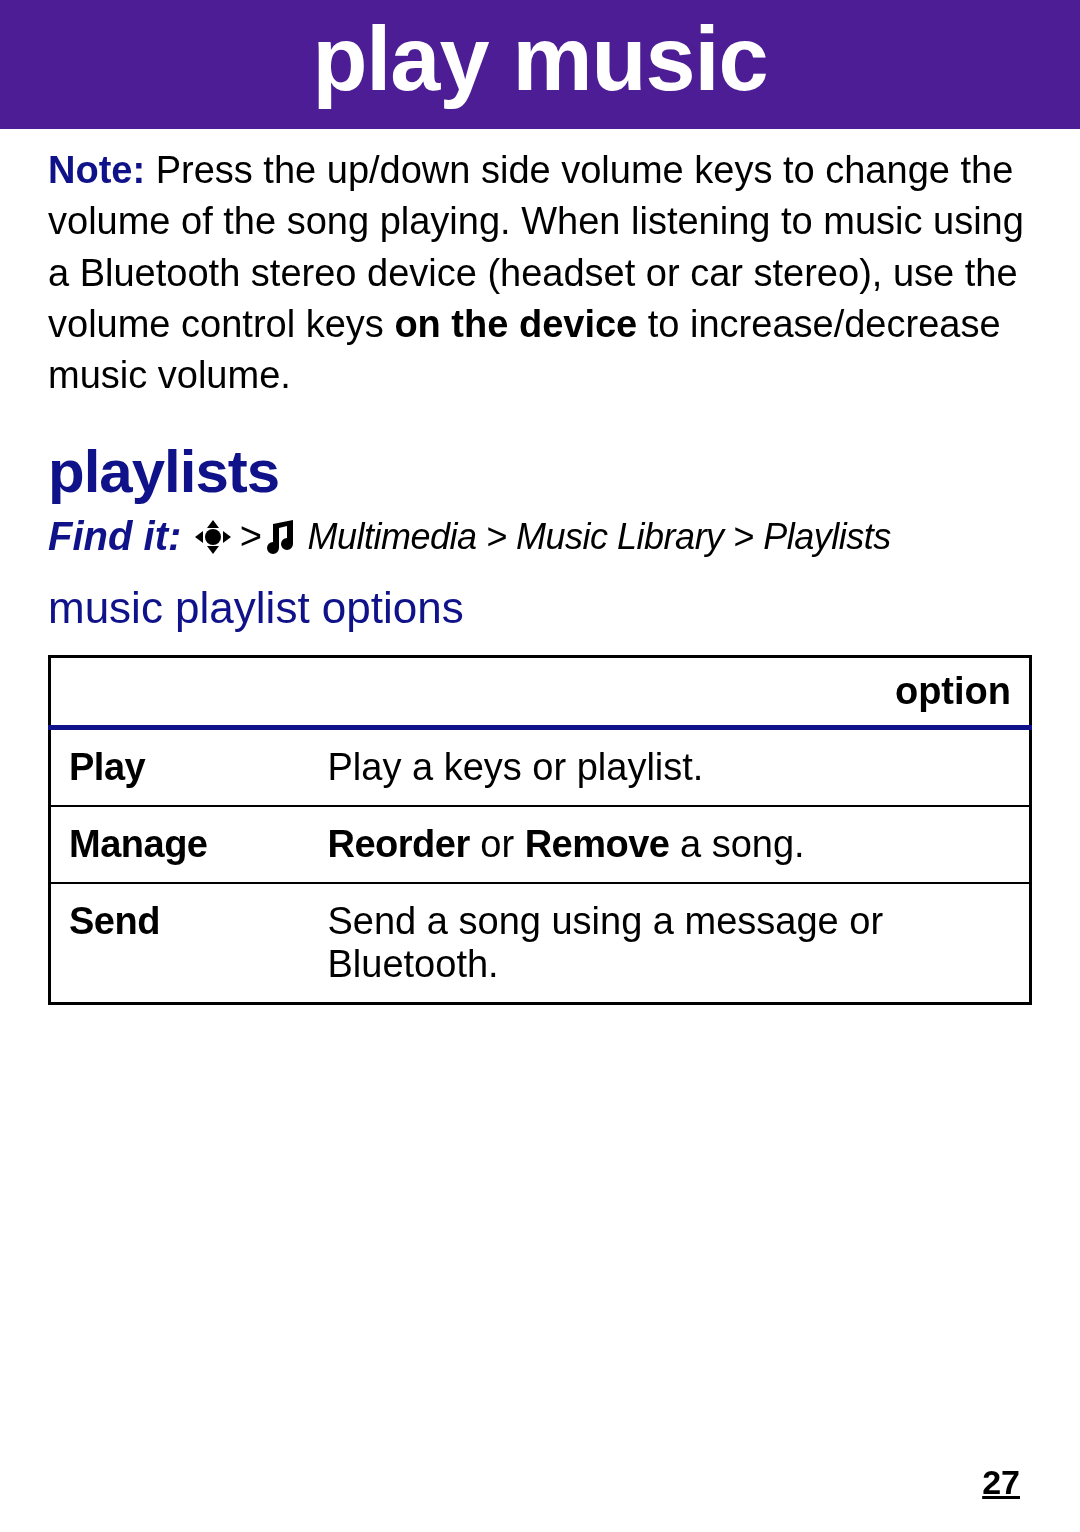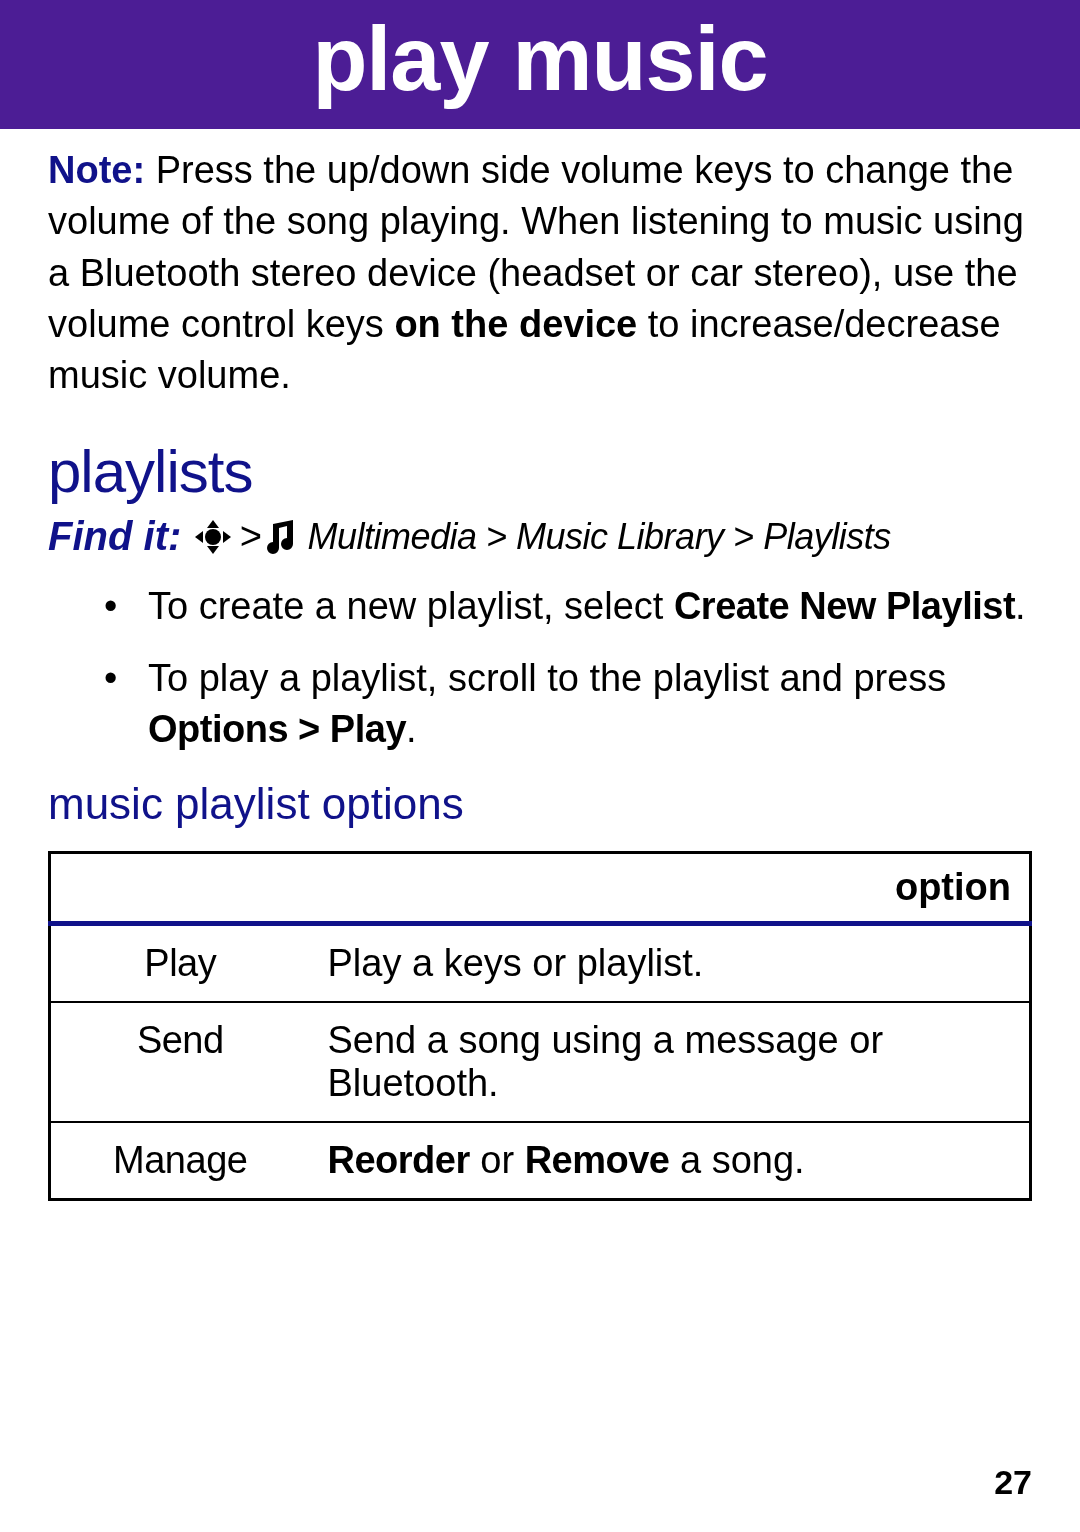--- a/index.html
+++ b/index.html
@@ -2,34 +2,34 @@
 <html><head>
 <meta charset="utf-8">
 <style>
   * { box-sizing: border-box; margin: 0; padding: 0; }
   html, body { width: 1080px; height: 1532px; font-family: Arial, Helvetica, sans-serif; background: #fff; color: #000; }
   .header { background: #4c1d95; color: #fff; text-align: center; font-size: 90px; font-weight: bold; padding: 8px 0 18px 0; letter-spacing: -1px; }
   .content { padding: 16px 48px 0 48px; }
   .note { font-size: 38px; line-height: 1.35; }
   .note-label { font-weight: bold; color: #10128a; }
   .bold { font-weight: bold; }
-  .h2 { color: #10128a; font-size: 60px; font-weight: normal; margin-top: 36px; letter-spacing: -1px; }
+  .h2 { color: #10128a; font-size: 60px; font-weight: bold; margin-top: 36px; letter-spacing: -1px; }
   .findit { margin-top: 8px; font-size: 38px; display: flex; align-items: center; flex-wrap: wrap; gap: 6px; font-style: italic; }
   .findit-label { font-weight: bold; color: #10128a; margin-right: 6px; font-size: 40px; }
   .findit-path { font-family: "Arial Narrow", Arial, sans-serif; font-stretch: condensed; font-size: 36px; letter-spacing: -0.5px; }
   ul.bullets { list-style: none; margin: 22px 0 0 56px; }
   ul.bullets li { font-size: 38px; line-height: 1.35; margin-bottom: 20px; position: relative; padding-left: 44px; }
   ul.bullets li::before { content: "•"; position: absolute; left: 0; top: 0; font-size: 38px; }
   .cond { font-family: "Arial Narrow", Arial, sans-serif; font-stretch: condensed; letter-spacing: -0.5px; }
   .h3 { color: #10128a; font-size: 44px; font-weight: normal; margin-top: 24px; }
   table.opts { width: 100%; border-collapse: collapse; margin-top: 22px; border: 3px solid #000; }
   table.opts th { text-align: right; font-size: 38px; font-weight: bold; padding: 12px 18px; border-bottom: 5px solid #10128a; }
   table.opts td { font-size: 38px; padding: 16px 18px; border-top: 2px solid #000; vertical-align: top; }
-  table.opts td.optname { font-family: "Arial Narrow", Arial, sans-serif; font-stretch: condensed; font-weight: normal; width: 260px; letter-spacing: -0.5px; text-align: center; }
-  .pagenum { position: absolute; right: 48px; bottom: 30px; font-weight: bold; font-size: 34px; }
+  table.opts td.optname { font-family: "Arial Narrow", Arial, sans-serif; font-stretch: condensed; font-weight: bold; width: 260px; letter-spacing: -0.5px; }
+  .pagenum { position: absolute; right: 60px; bottom: 30px; font-weight: bold; font-size: 34px; text-decoration: underline; }
   .nav-icon svg, .multi-icon svg { display: block; }
 </style>
 </head>
 <body>
 
 <div class="header">
   <span>play music</span>
 </div>
 
 <div class="content">
@@ -53,48 +53,40 @@
     </span>
     <span>&gt;</span>
     <span class="multi-icon">
       <svg width="34" height="38" viewBox="0 0 34 38">
         <path d="M6 6 L26 2 L26 26 A6 6 0 1 1 20 20 L20 8 L12 10 L12 30 A6 6 0 1 1 6 24 Z" fill="#000"></path>
       </svg>
     </span>
     <span class="findit-path">Multimedia &gt; Music Library &gt; Playlists</span>
   </div>
 
-  <ul class="bullets">
-    <li>
-      <span>To create a new playlist, select </span><span class="cond bold">Create New Playlist</span><span>.</span>
-    </li>
-    <li>
-      <span>To play a playlist, scroll to the playlist and press </span><span class="cond bold">Options &gt; Play</span><span>.</span>
-    </li>
-  </ul>
 
   <h3 class="h3">music playlist options</h3>
 
   <table class="opts">
     <thead>
       <tr>
           <th colspan="2">option</th>
         </tr>
     </thead>
     <tbody>
       <tr>
         <td class="optname">Play</td>
         <td><span>Play a keys or playlist.</span></td>
       </tr>
       <tr>
+        <td class="optname">Manage</td>
+        <td><span></span><span class="cond bold">Reorder</span><span> or </span><span class="cond bold">Remove</span><span> a song.</span></td>
+      </tr>
+      <tr>
         <td class="optname">Send</td>
         <td><span>Send a song using a message or Bluetooth.</span></td>
-      </tr>
-      <tr>
-        <td class="optname">Manage</td>
-        <td><span></span><span class="cond bold">Reorder</span><span> or </span><span class="cond bold">Remove</span><span> a song.</span></td>
       </tr>
     </tbody>
   </table>
 
 </div>
 
 <div class="pagenum">27</div>
 
 </body></html>

